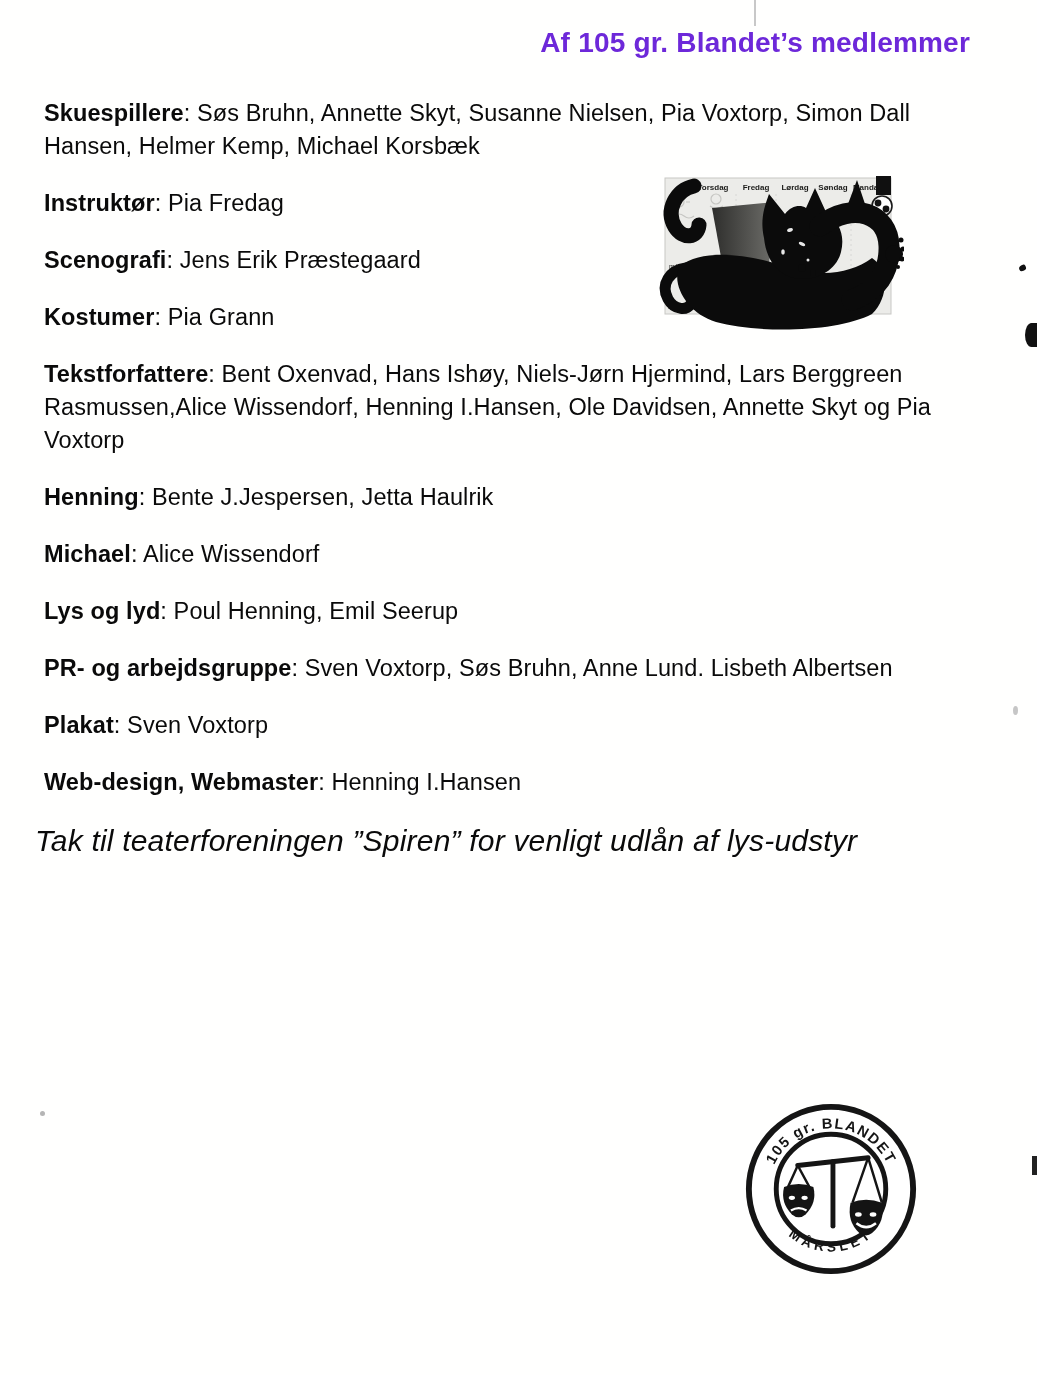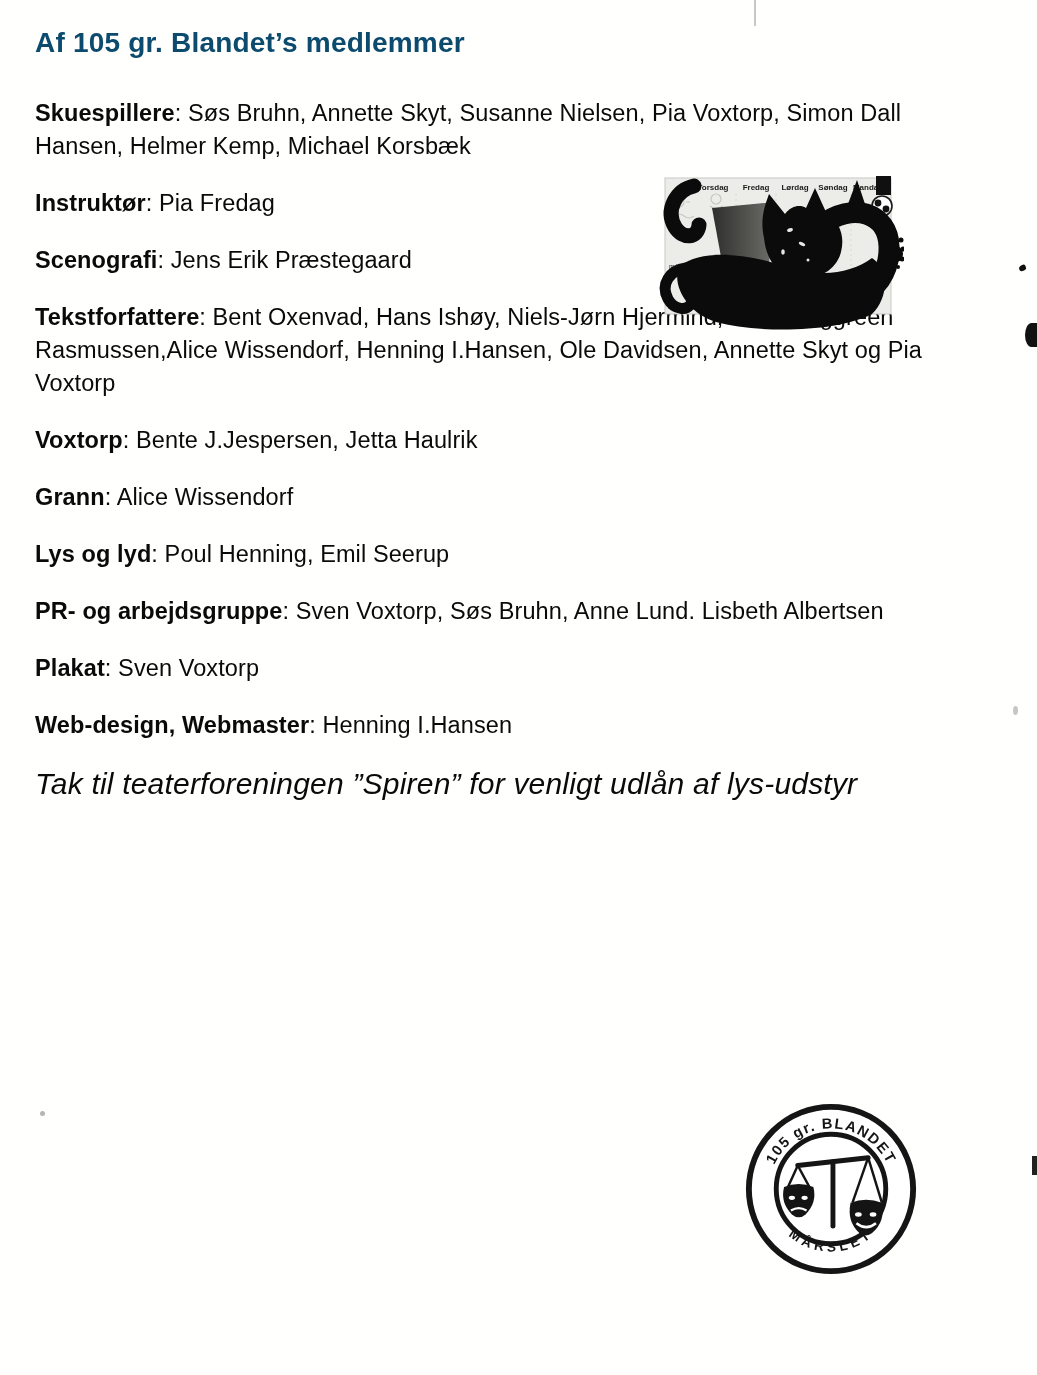--- a/index.html
+++ b/index.html
@@ -13,32 +13,32 @@
     color: #0a0a0a;
     overflow: hidden;
   }
   .content {
     position: absolute;
     left: 35px;
     top: 24px;
     width: 935px;
   }
   .title {
-    text-align: left;
+    text-align: right;
     font-size: 28px;
     font-weight: 700;
     line-height: 37px;
     letter-spacing: 0.2px;
     margin: 0 0 36px 0;
-    color: #0c4a6e;
+    color: #6d28d9;
   }
   .role-line {
     font-size: 23.5px;
     line-height: 33px;
-    margin: 0 0 24px 0;
+    margin: 0 0 24px 9px;
     letter-spacing: 0.1px;
   }
   .role-line strong { font-weight: 700; }
   .thanks {
     font-size: 30px;
     font-style: italic;
     line-height: 36px;
     margin: 8px 0 0 0;
     letter-spacing: 0.2px;
   }
@@ -75,27 +75,28 @@
     </h1>
 
     <div id="roles-list">
     <p class="role-line"><strong>Skuespillere</strong><span>: </span><span>Søs Bruhn, Annette Skyt, Susanne Nielsen, Pia Voxtorp, Simon Dall Hansen, Helmer Kemp, Michael Korsbæk</span></p>
 
     <p class="role-line"><strong>Instruktør</strong><span>: </span><span>Pia Fredag</span></p>
 
     <p class="role-line"><strong>Scenografi</strong><span>: </span><span>Jens Erik Præstegaard</span></p>
 
 
+    <p class="role-line"><strong>Kostumer</strong><span>: </span><span>Pia Grann</span></p>
 
 
     <p class="role-line"><strong>Tekstforfattere</strong><span>: </span><span>Bent Oxenvad, Hans Ishøy, Niels-Jørn Hjermind, Lars Berggreen Rasmussen,Alice Wissendorf, Henning I.Hansen, Ole Davidsen, Annette Skyt og Pia Voxtorp</span></p>
 
-    <p class="role-line"><strong>Voxtorp</strong><span>: </span><span>Bente J.Jespersen, Jetta Haulrik</span></p>
-
-    <p class="role-line"><strong>Grann</strong><span>: </span><span>Alice Wissendorf</span></p>
+    <p class="role-line"><strong>Henning</strong><span>: </span><span>Bente J.Jespersen, Jetta Haulrik</span></p>
+
+    <p class="role-line"><strong>Michael</strong><span>: </span><span>Alice Wissendorf</span></p>
 
     <p class="role-line"><strong>Lys og lyd</strong><span>: </span><span>Poul Henning, Emil Seerup</span></p>
 
     <p class="role-line"><strong>PR- og arbejdsgruppe</strong><span>: </span><span>Sven Voxtorp, Søs Bruhn, Anne Lund. Lisbeth Albertsen</span></p>
 
     <p class="role-line"><strong>Plakat</strong><span>: </span><span>Sven Voxtorp</span></p>
 
     <p class="role-line"><strong>Web-design, Webmaster</strong><span>: </span><span>Henning I.Hansen</span></p>
   </div>
 

